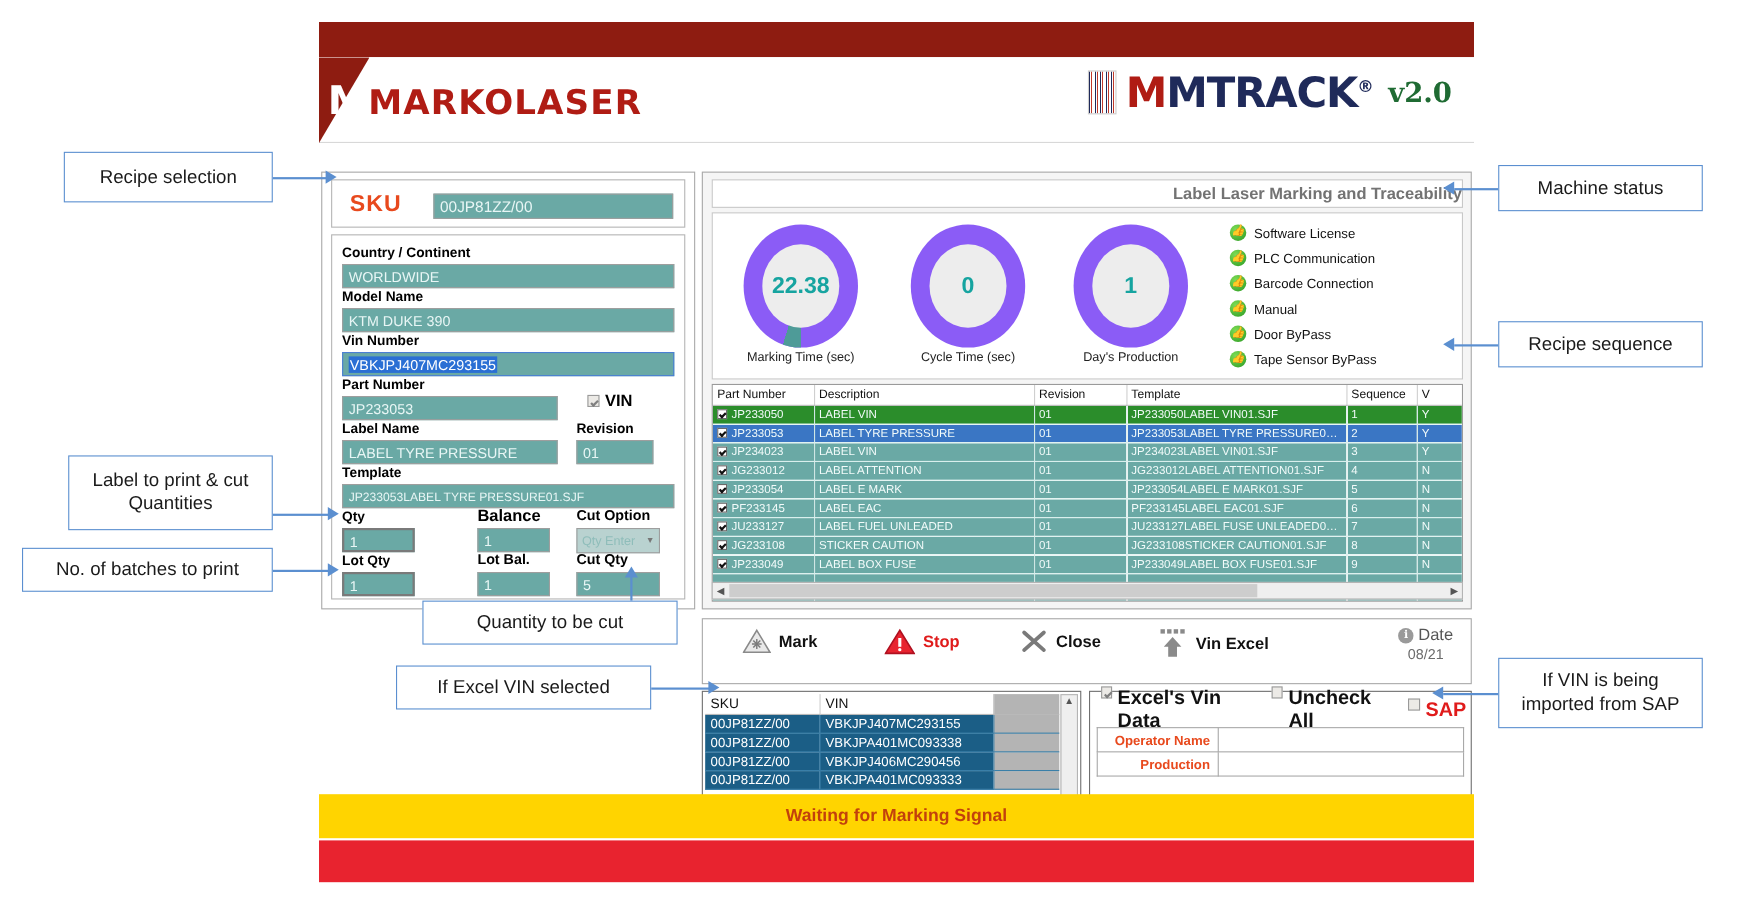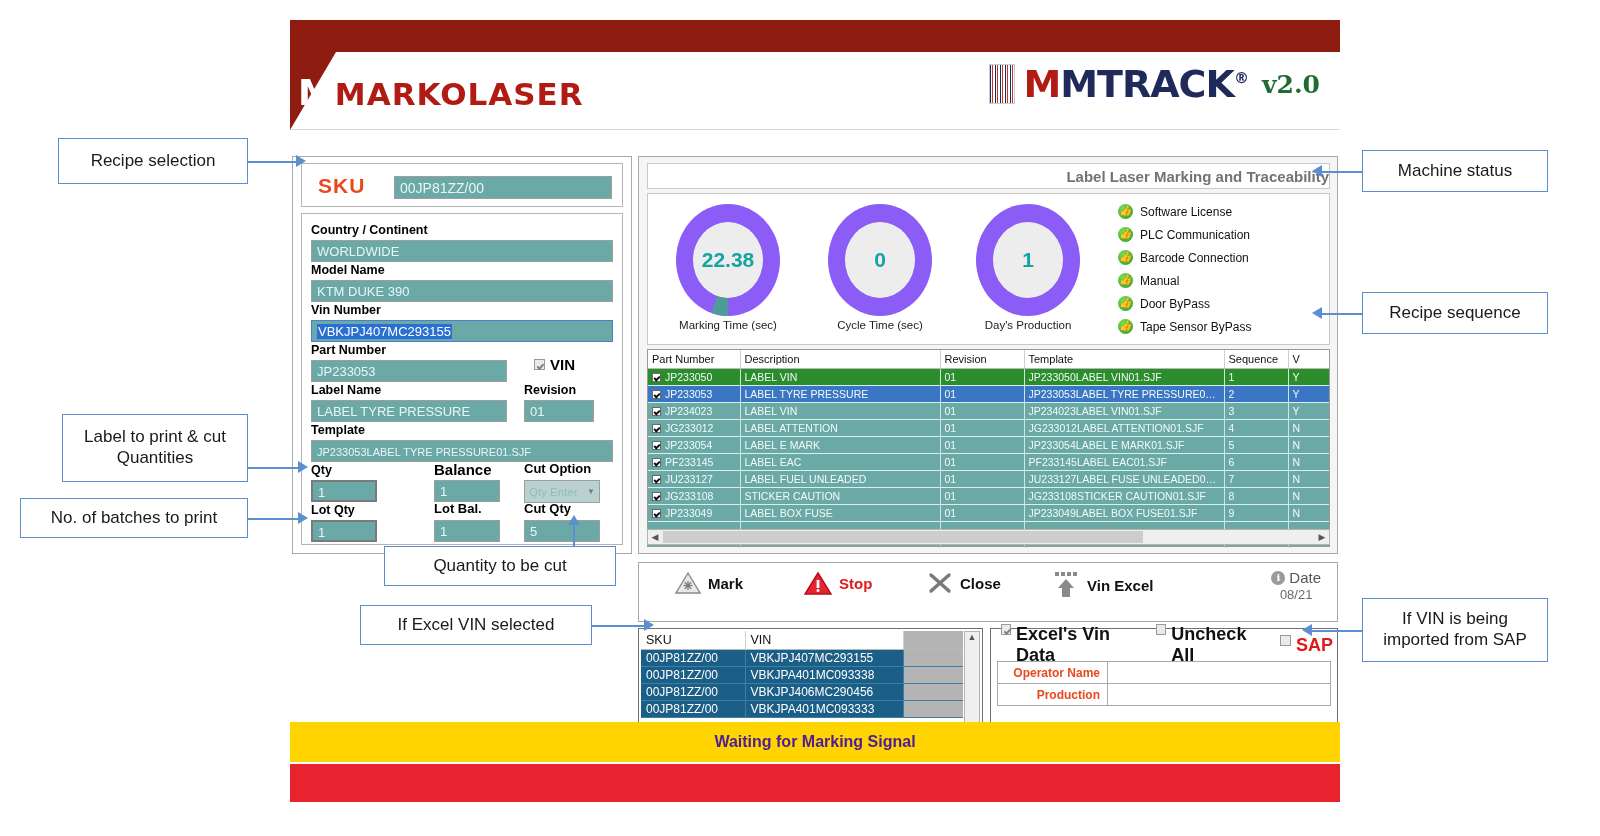--- a/index.html
+++ b/index.html
@@ -187,21 +187,21 @@
   #sap-checkrow{ position:absolute; left:4px; top:5px; width:338px; height:22px; display:flex; align-items:center; gap:18px; padding-left:6px; }
   #sap-checkrow .ck{ display:flex; align-items:flex-start; gap:5px; font-size:18px; font-weight:bold; color:#111; }
   #sap-checkrow .ck.sap span{ color:#e01b1b; }
   #op-table{ position:absolute; left:6px; top:32px; width:334px; border-collapse:collapse; }
   #op-table td{ border:1px solid #a9a9a9; height:22px; }
   #op-table td.k{ width:110px; text-align:right; padding-right:7px; font-size:12px; font-weight:bold; color:#e8491d; }
   #op-table td.v{ background:#fff; }
 
   
   #status-yellow{ position:absolute; left:290px; top:722px; width:1050px; height:40px; background:#ffd400; }
-  #status-yellow span{ display:block; text-align:center; line-height:40px; font-size:16px; font-weight:bold; color:#4c1d95; }
+  #status-yellow span{ display:block; text-align:center; line-height:40px; font-size:16px; font-weight:bold; color:#c2410c; }
   #status-red{ position:absolute; left:290px; top:764px; width:1050px; height:38px; background:#e8232f; }
 
   
   .anno{
     position:absolute; border:1.6px solid #5b8fd0; background:#ffffff;
     display:flex; align-items:center; justify-content:center; text-align:center;
     font-size:17px; color:#1a1a1a; line-height:1.22; padding:2px 6px;
   }
   .lead{ position:absolute; background:#5b8fd0; height:1.6px; }
   .leadv{ position:absolute; background:#5b8fd0; width:1.6px; }

